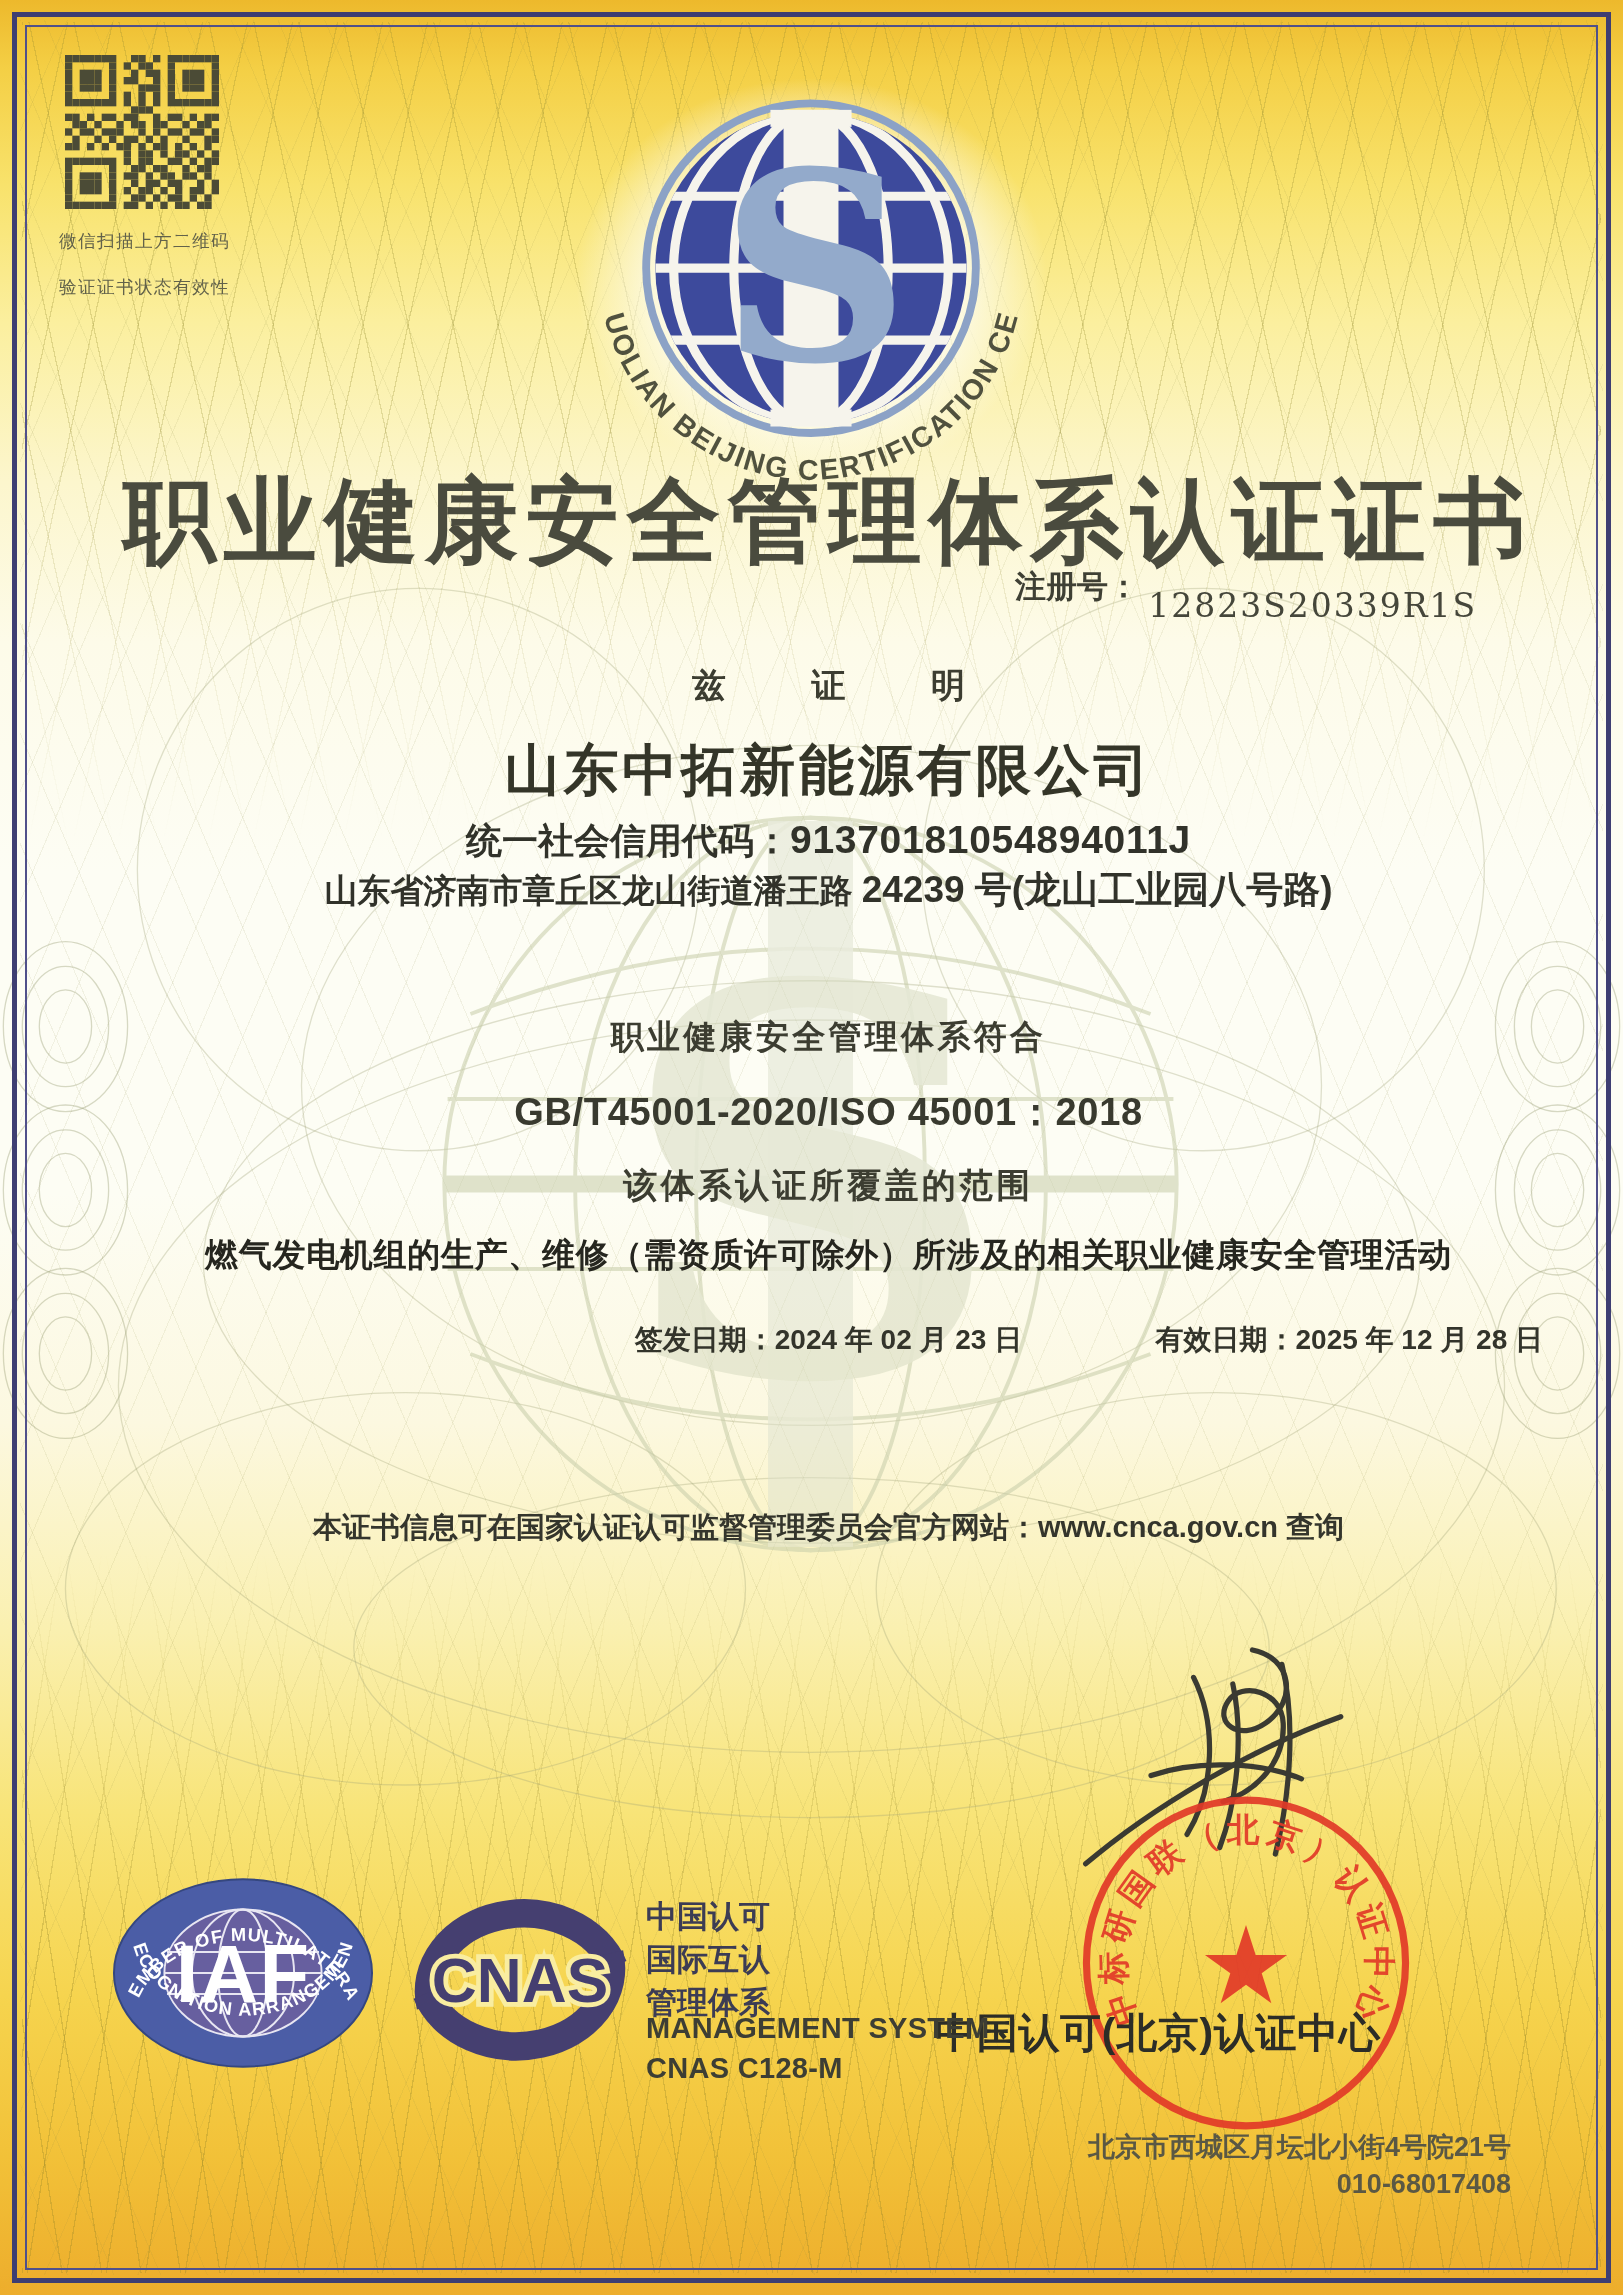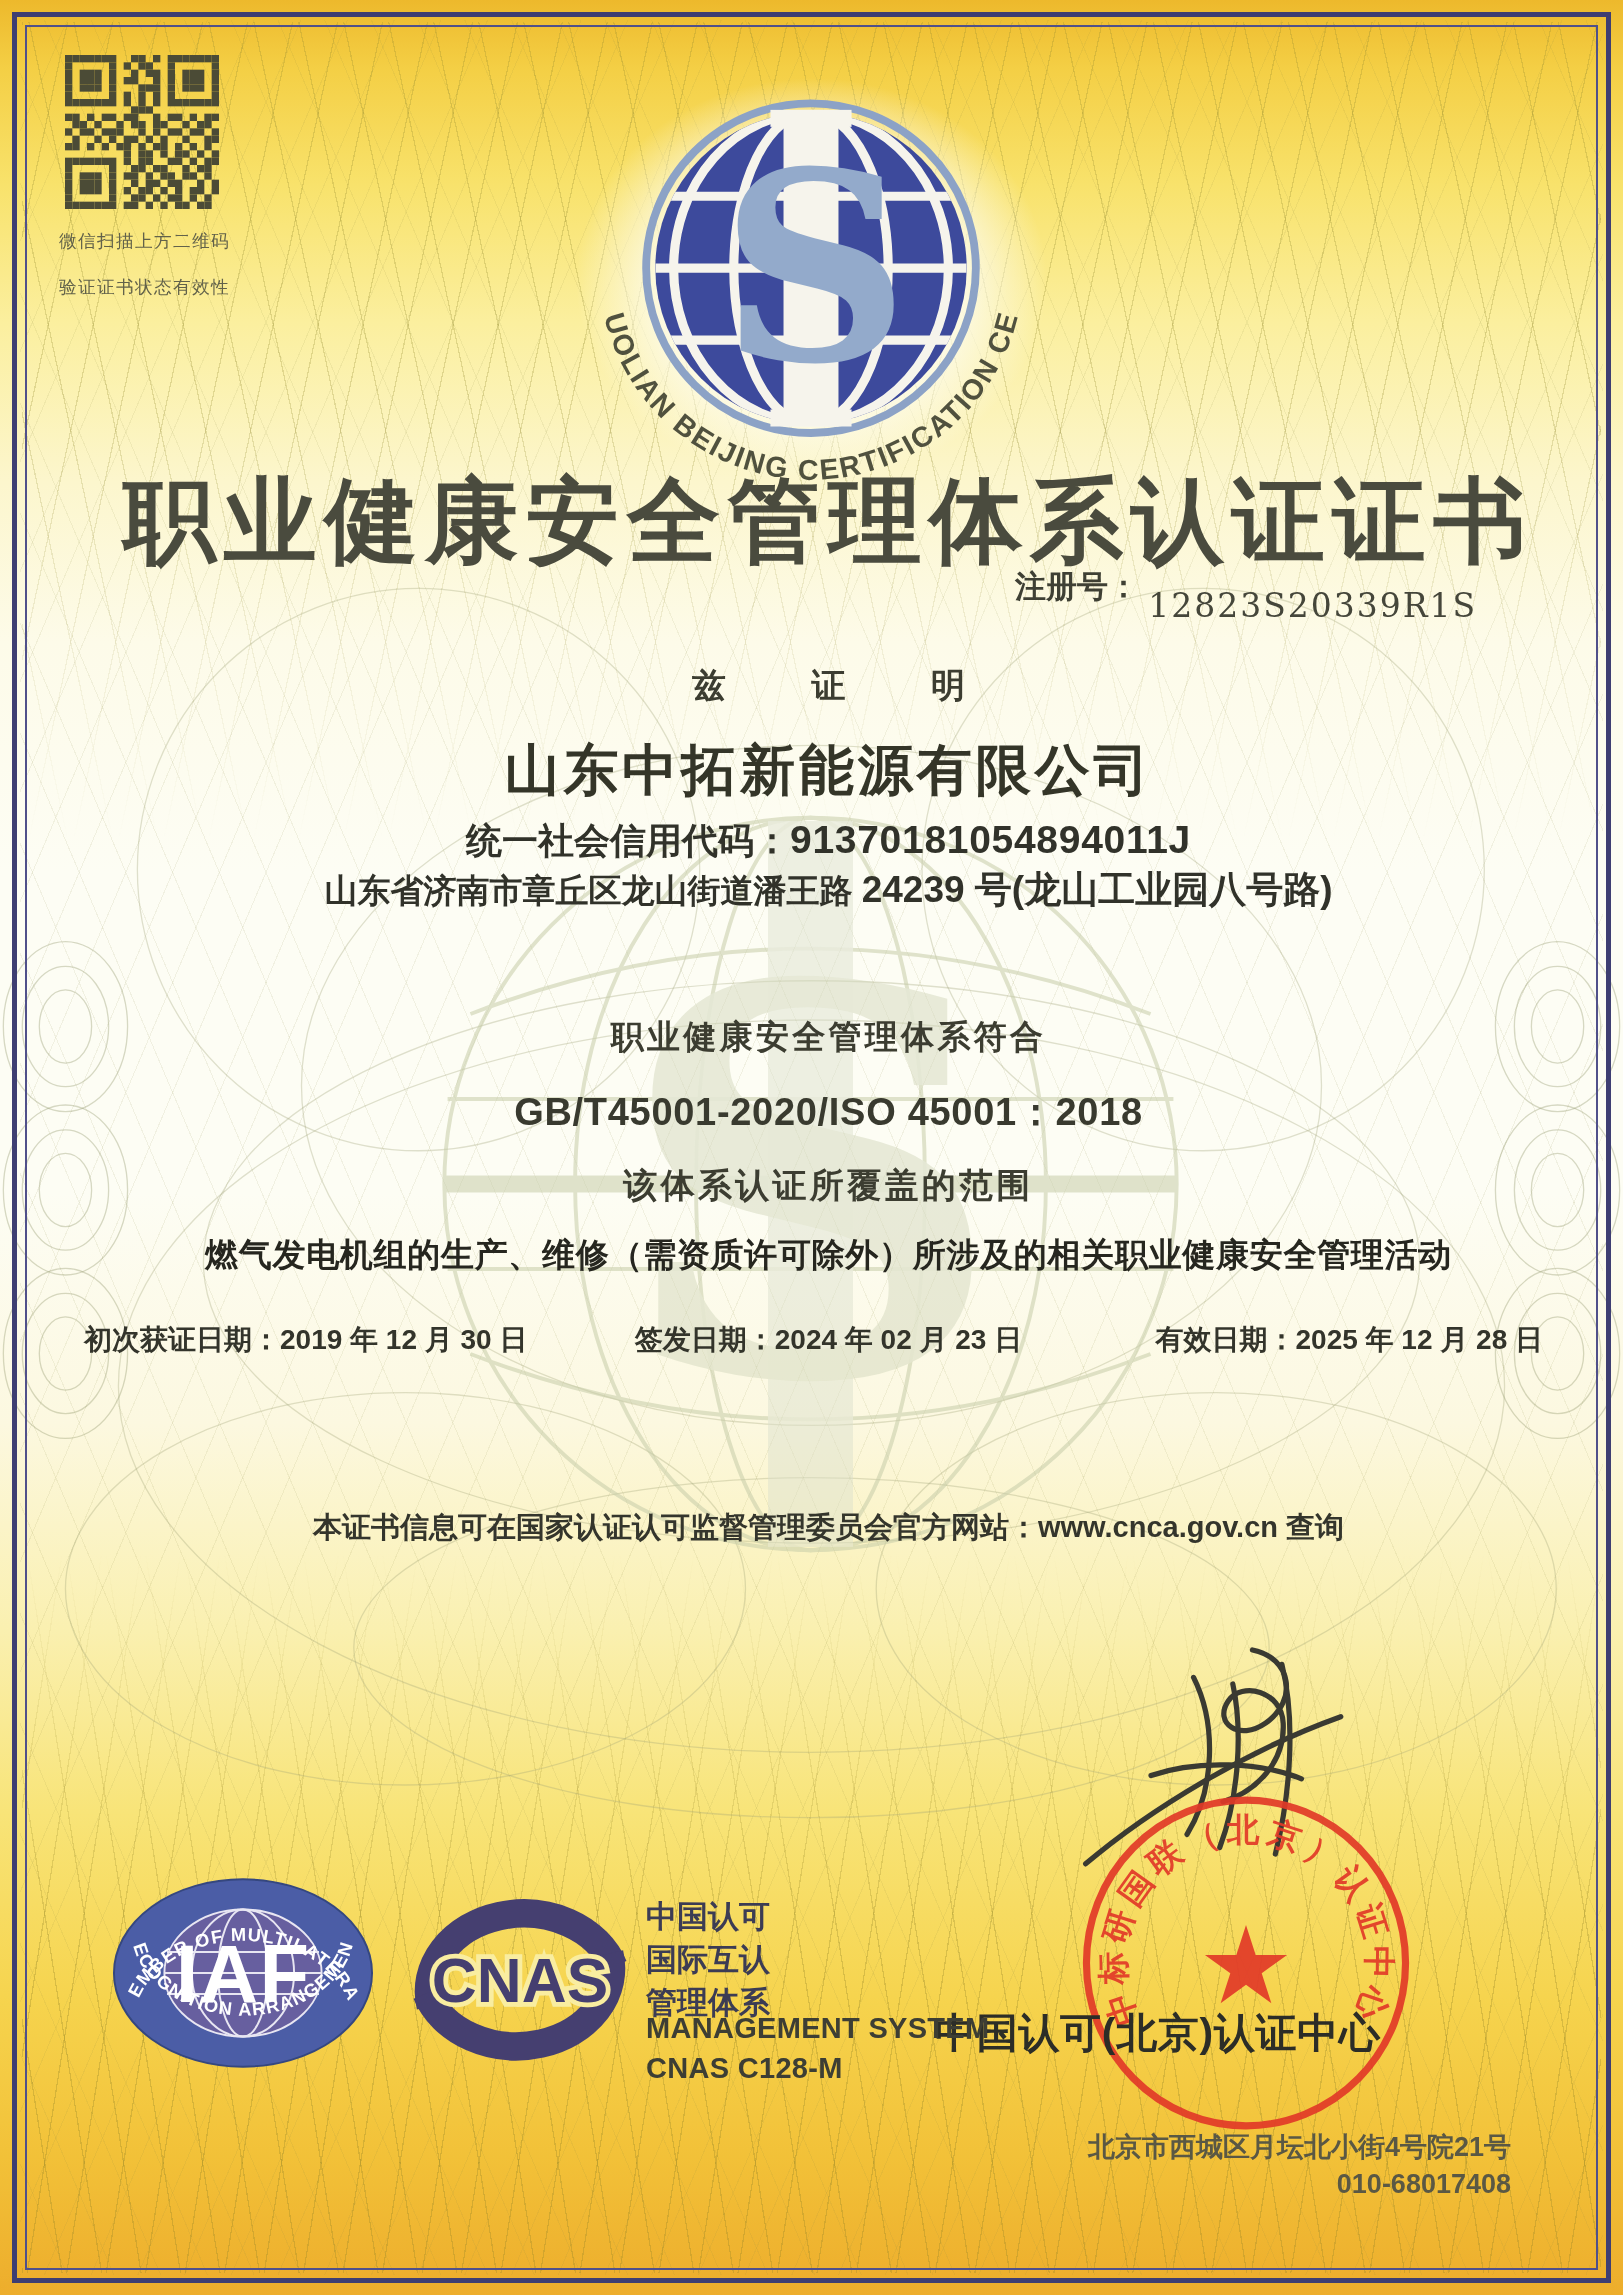--- a/index.html
+++ b/index.html
@@ -407,21 +407,20 @@
   </div>
   <div class="abs ctr addr">
     <span>山东省济南市章丘区龙山街道潘王路 </span><b>24239</b><b> 号(龙山工业园八号路)</b>
   </div>
 
   <div class="abs ctr conform">职业健康安全管理体系符合</div>
   <div class="abs ctr stdcode">GB/T45001-2020/ISO 45001：2018</div>
   <div class="abs ctr scopetitle">该体系认证所覆盖的范围</div>
   <div class="abs ctr scope">燃气发电机组的生产、维修（需资质许可除外）所涉及的相关职业健康安全管理活动</div>
 
-  <div class="abs dates" style="left:84px;">初次获证日期：2019 年 12 月 30 日</div>
   <div class="abs ctr dates">签发日期：2024 年 02 月 23 日</div>
   <div class="abs dates" style="right:80px;">有效日期：2025 年 12 月 28 日</div>
 
   <div class="abs ctr note" style="top:1508px;">本证书信息可在国家认证认可监督管理委员会官方网站：www.cnca.gov.cn 查询</div>
 
   <svg class="abs" style="left:1066px;top:1638px;" width="314" height="262" viewBox="0 0 480 400">
     <g fill="none" stroke="#3a3a32" stroke-width="8" stroke-linecap="round">
       <path d="M 285 18 C 345 30 355 95 305 130 C 265 158 225 130 248 96 C 268 66 330 80 332 130 C 335 190 290 235 240 250"></path>
       <path d="M 195 60 C 230 130 228 230 185 300"></path>
       <path d="M 255 70 C 270 140 265 240 235 320"></path>

